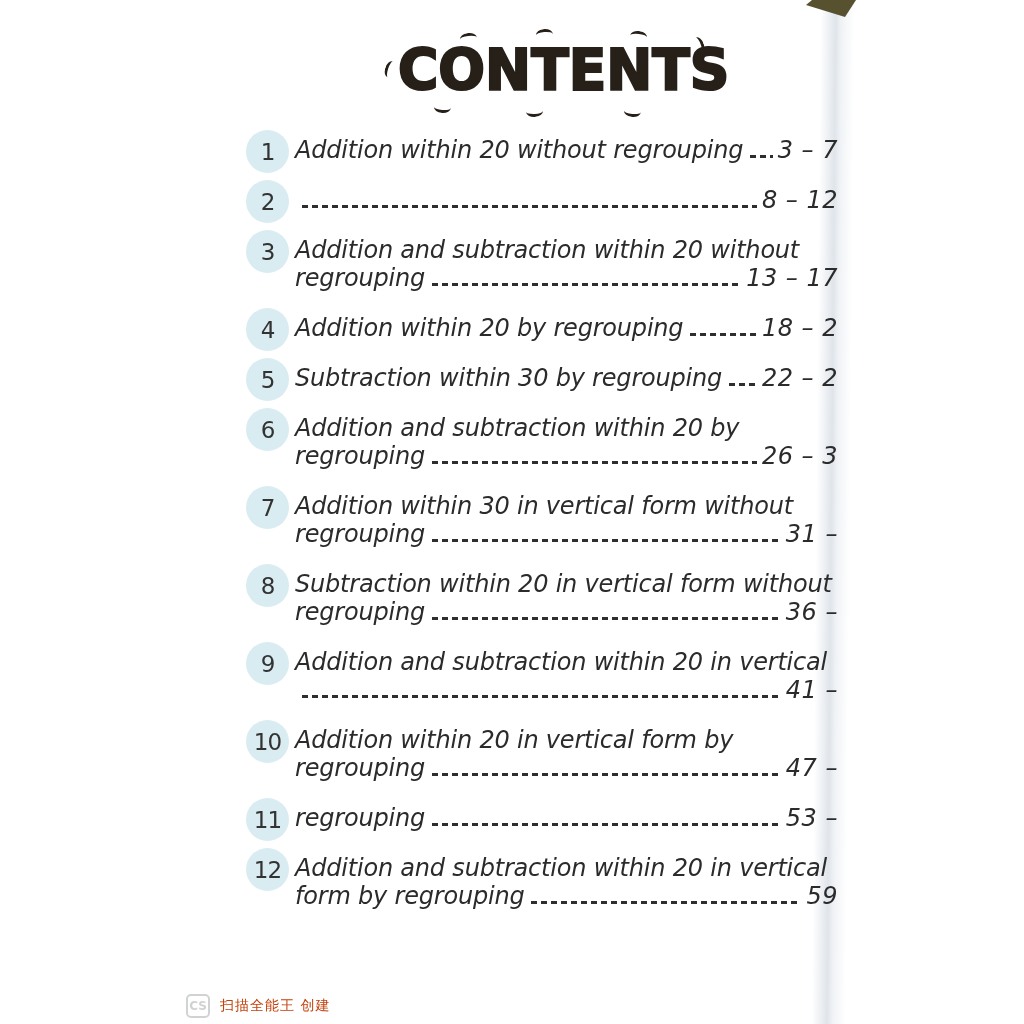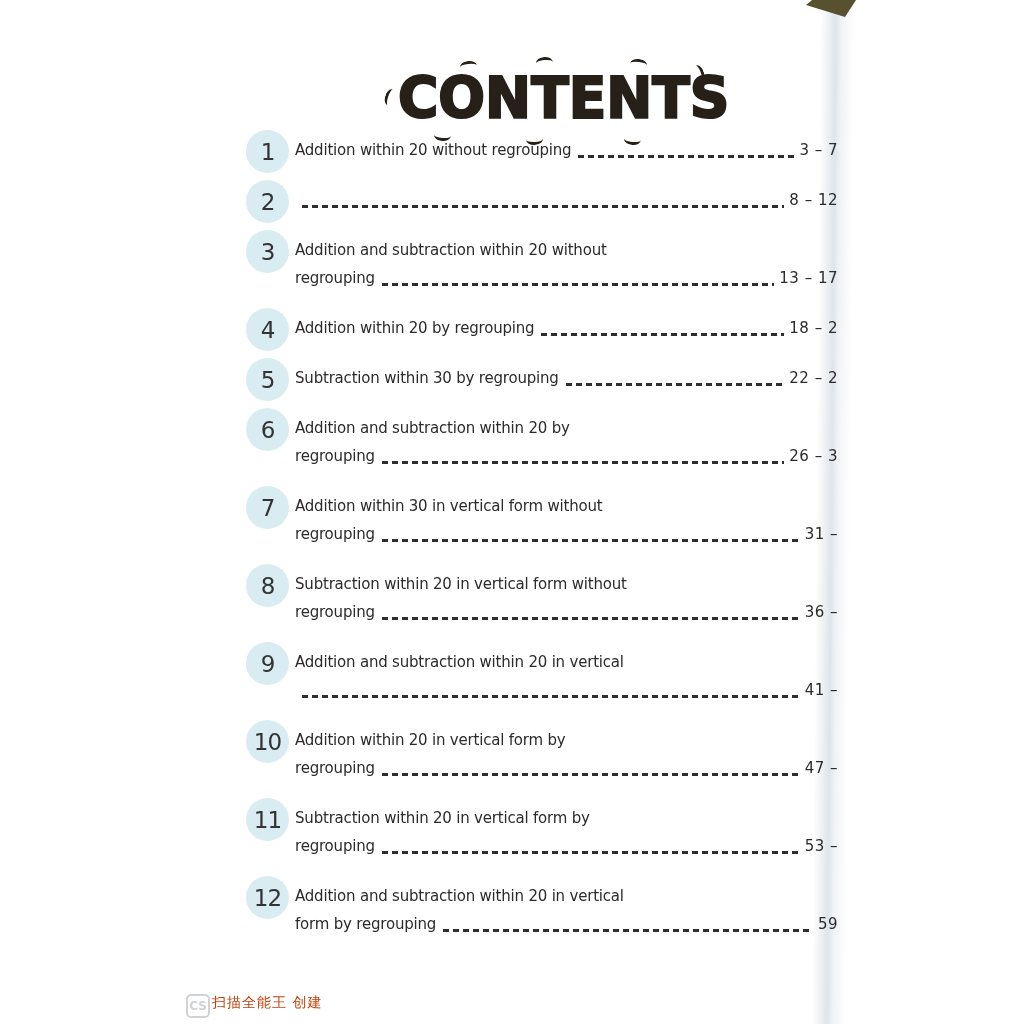--- a/index.html
+++ b/index.html
@@ -16,21 +16,21 @@
     background:linear-gradient(90deg,rgba(190,200,212,0) 0%,rgba(186,197,210,0.45) 45%,rgba(205,214,224,0.30) 62%,rgba(255,255,255,0) 100%);
     pointer-events:none;
   }
   
   .corner-graphic{
     position:absolute;left:806px;top:0;width:50px;height:17px;background:#57512f;
     clip-path:polygon(12% 0,100% 0,78% 100%,0 30%);
   }
 
   
-  .title-wrap{position:absolute;left:398px;top:38px;width:300px;height:70px;margin-top:28px;}
+  .title-wrap{position:absolute;left:398px;top:38px;width:300px;height:70px;}
   .title{
     font-size:55px;font-weight:bold;color:#262019;letter-spacing:0px;
     -webkit-text-stroke:2.2px #262019;transform:scaleY(1.02);
     white-space:nowrap;line-height:66px;
   }
   .accent{position:absolute;width:17px;height:8px;border-top:3.5px solid #262019;border-radius:50% 50% 0 0;}
   .a1{left:-16px;top:26px;transform:rotate(-72deg);}
   .a2{left:62px;top:-5px;transform:rotate(-6deg);}
   .a3{left:138px;top:-9px;transform:rotate(-4deg);}
   .a4{left:232px;top:-7px;transform:rotate(6deg);}
@@ -40,33 +40,33 @@
   .a8{left:226px;top:68px;transform:rotate(5deg) scaleY(-1);}
 
   
   .toc{position:absolute;left:246px;top:136px;width:592px;}
   .entry{position:relative;padding-left:49px;margin-bottom:22px;color:#2b2b2b;}
   .num-circle{
     position:absolute;left:0;top:-6px;width:43px;height:43px;border-radius:50%;
     background:#d9ecf2;display:flex;align-items:center;justify-content:center;
     font-size:23px;color:#333333;letter-spacing:-1px;
   }
-  .row{display:flex;font-size:15px;line-height:28px;letter-spacing:-0.2px;}
+  .row{display:flex;font-size:24px;line-height:28px;letter-spacing:-0.2px;font-style:italic;}
   .ttl{white-space:nowrap;}
   .leader{
     flex:1;align-self:flex-end;height:3px;margin:0 5px 6px 7px;min-width:14px;
     background:repeating-linear-gradient(90deg,#2e2e2e 0 6px,rgba(0,0,0,0) 6px 10px);
   }
   .pages{white-space:nowrap;letter-spacing:0.5px;}
   .entry:not(.single) .row1 .leader,
   .entry:not(.single) .row1 .pages{display:none;}
 
   
   .watermark{
-    position:absolute;left:186px;top:994px;display:flex;align-items:flex-start;gap:2px;
+    position:absolute;left:186px;top:994px;display:flex;align-items:center;gap:10px;
     color:#d3d5d7;
   }
   .wm-badge{
     width:20px;height:20px;border:2px solid #d0d2d4;border-radius:5px;
     display:flex;align-items:center;justify-content:center;
     font-size:12px;font-weight:bold;color:#cfd1d3;
   }
   .wm-text{font-size:14px;letter-spacing:1px;color:#c2410c;}
 </style>
 </head>
@@ -201,24 +201,20 @@
       </div>
       <div class="row row2">
         <span class="ttl">regrouping</span>
         <span class="leader"></span>
         <span class="pages">47 –</span>
       </div>
     </div>
 
     <div class="entry">
       <div class="num-circle">11</div>
-      <div class="row row1">
-        <span class="ttl">Subtraction within 20 in vertical form by</span>
-
-      </div>
       <div class="row row2">
         <span class="ttl">regrouping</span>
         <span class="leader"></span>
         <span class="pages">53 –</span>
       </div>
     </div>
 
     <div class="entry">
       <div class="num-circle">12</div>
       <div class="row row1">

